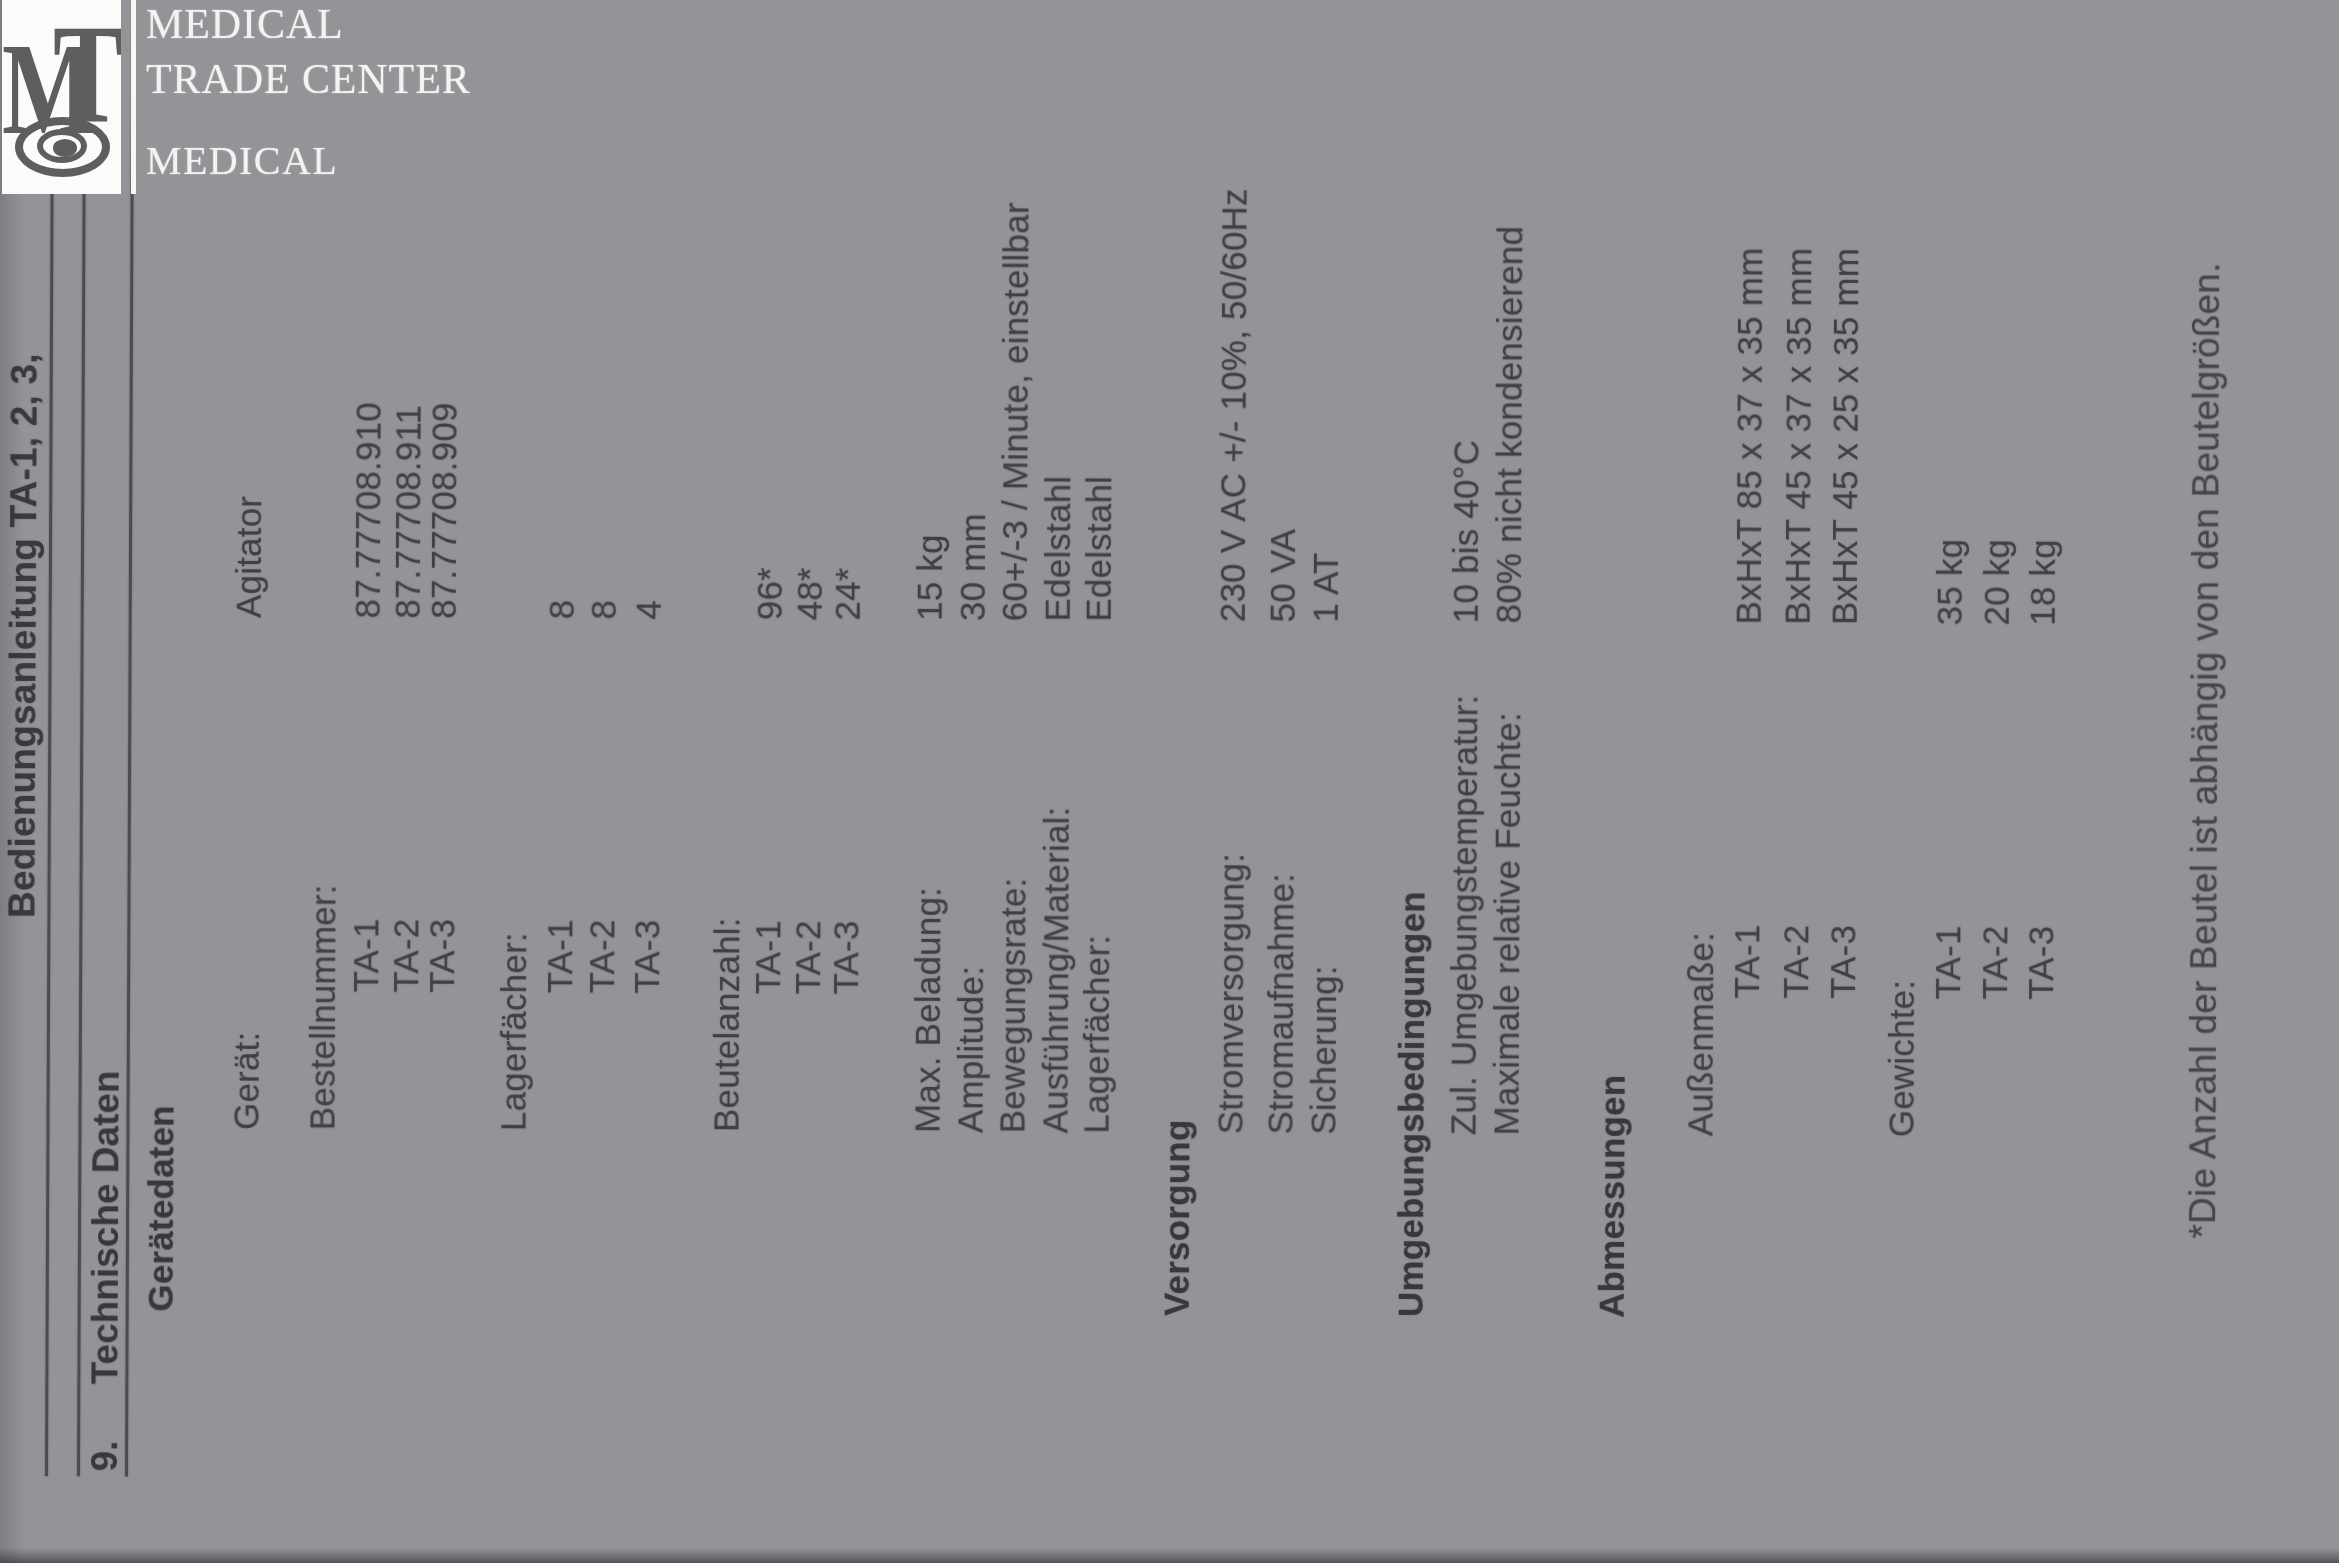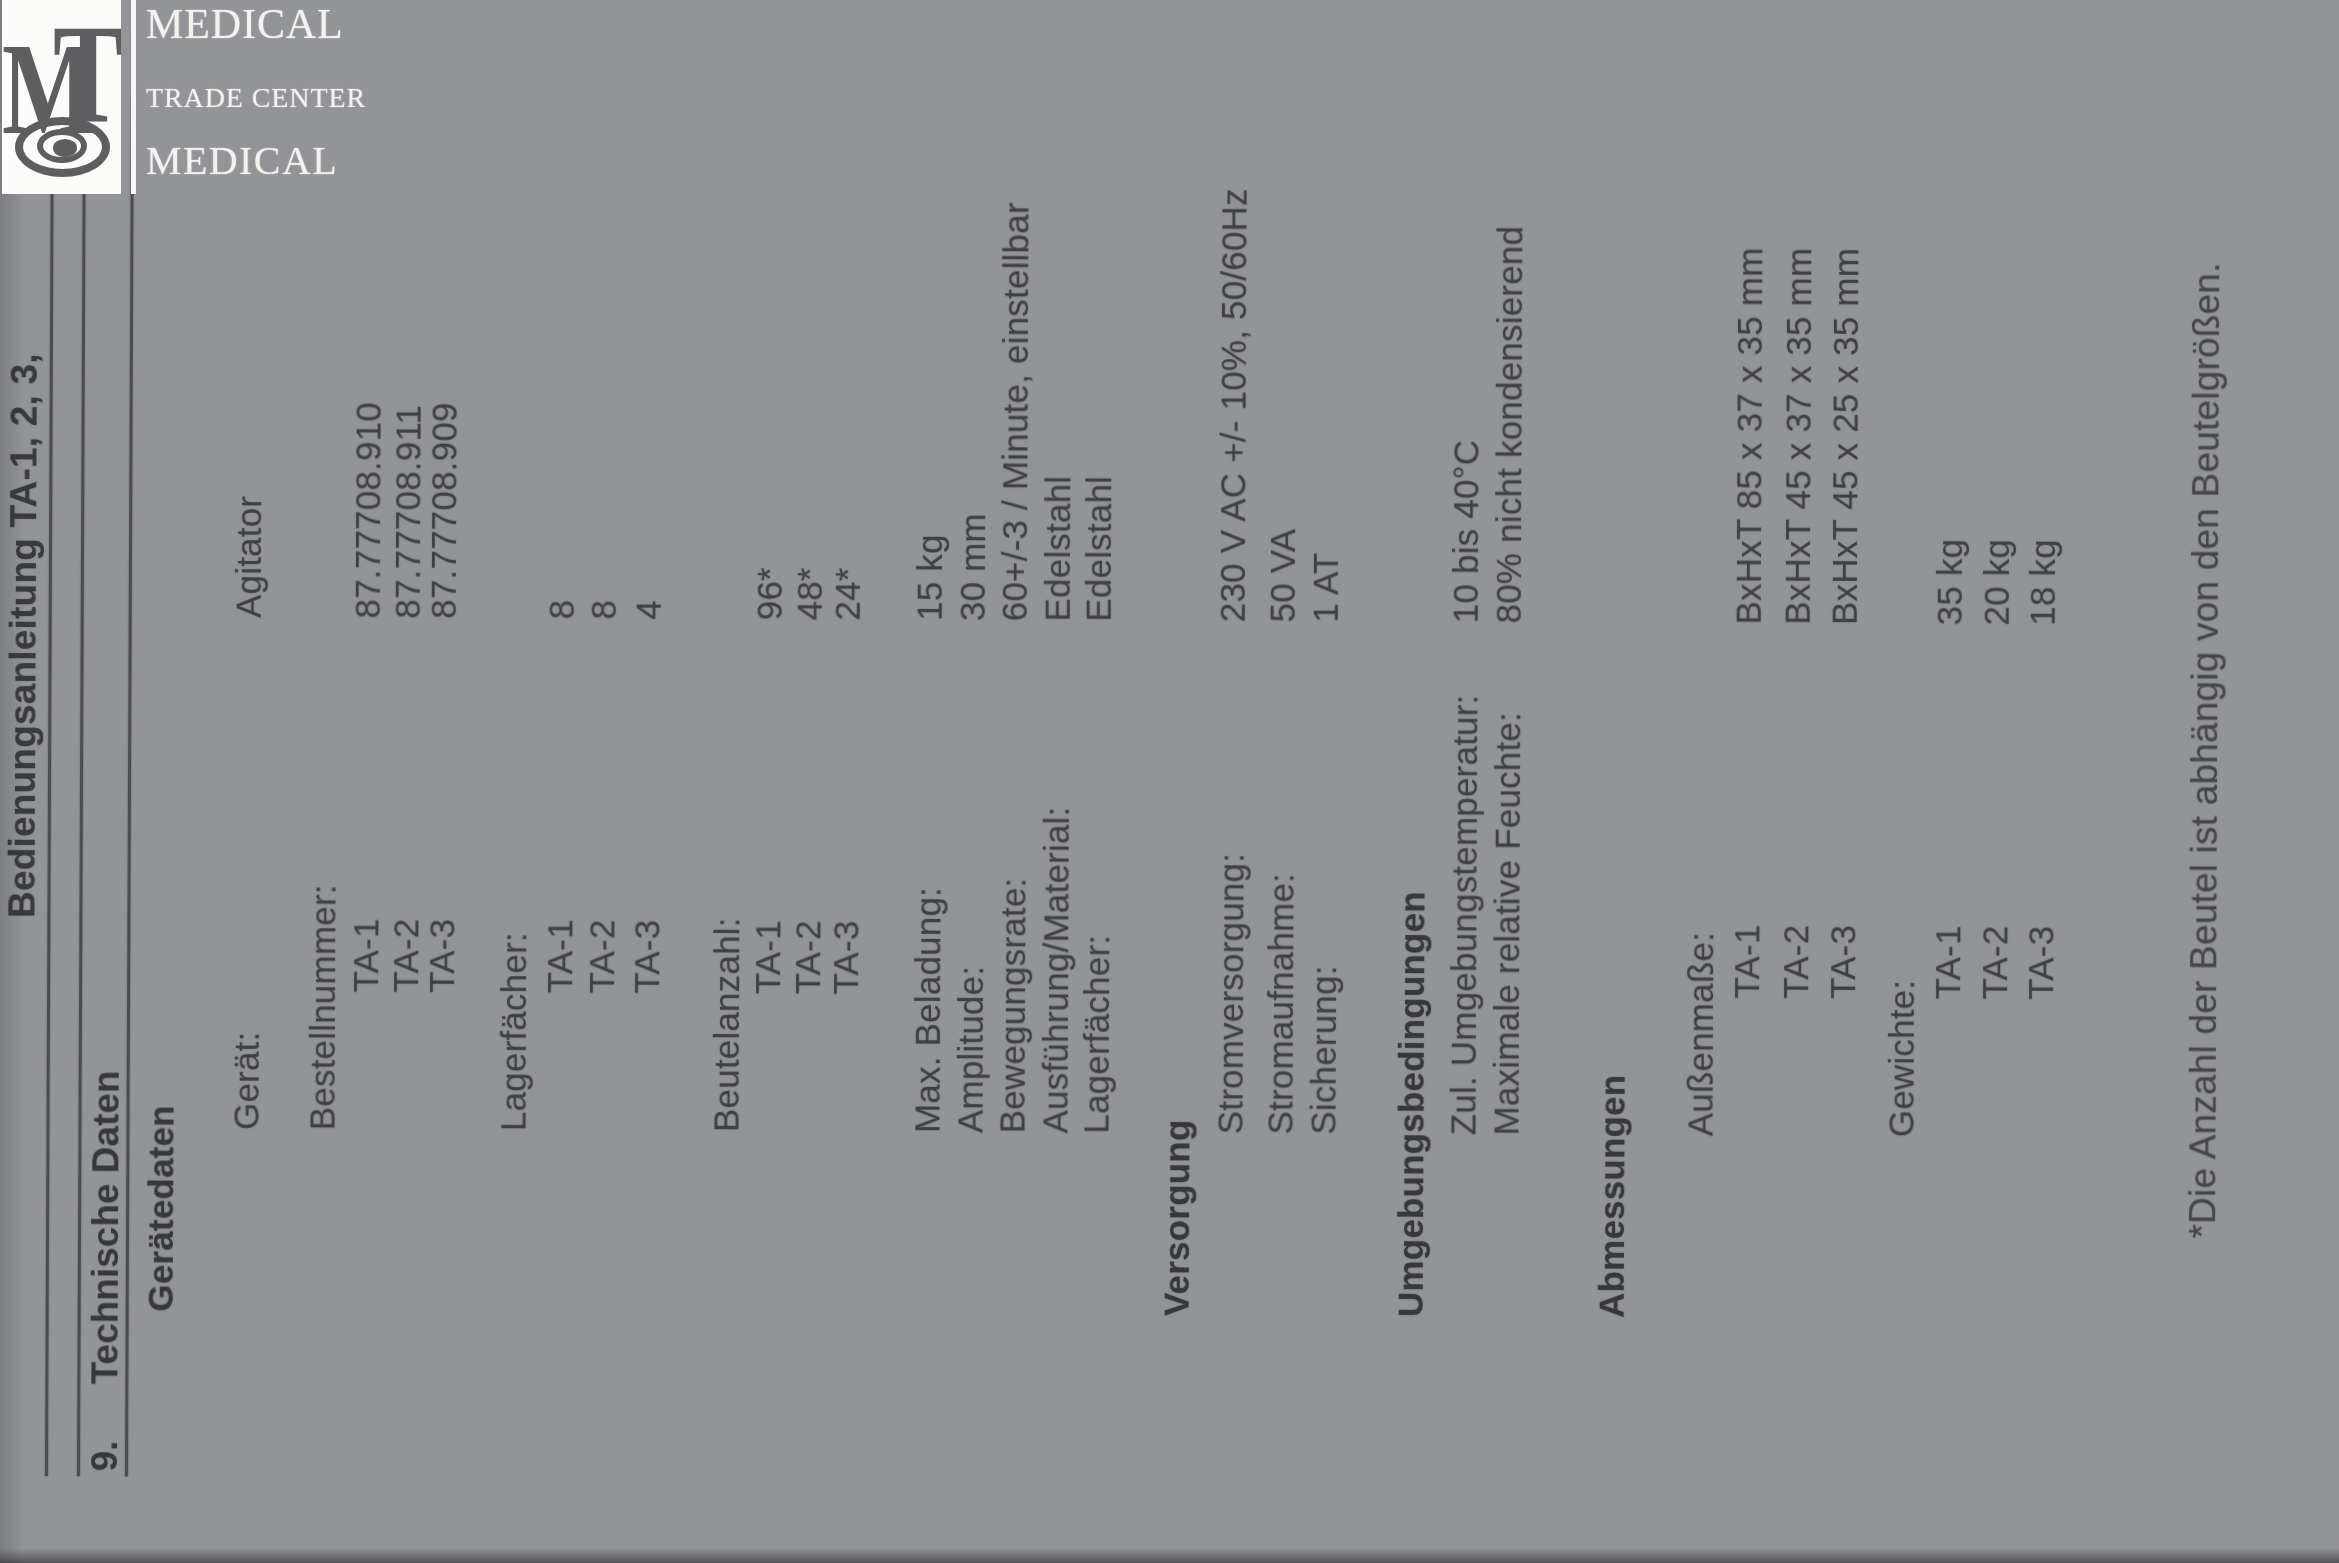--- a/index.html
+++ b/index.html
@@ -45,21 +45,21 @@
   .mono-m{left:0px;top:12.8px;font-size:108px;transform:scale(.92,1.22);transform-origin:0 0;}
   .mono-t{left:51px;top:-7.3px;font-size:111px;transform:scale(.95,1.28);transform-origin:0 0;}
   .ering{position:absolute;border-radius:50%;border-style:solid;border-color:#5e5e61;}
   .e1{left:12.8px;top:117px;width:79px;height:44px;border-width:8.2px;}
   .e2{left:35px;top:129px;width:38px;height:22px;border-width:6.4px;}
   .e3{left:51px;top:139px;width:16.4px;height:10px;border-width:4.6px;background:#5e5e61;}
   .logo-sep{position:absolute;left:131px;top:0;width:4.6px;height:194px;background:#f7f7f5;}
   .wordmark{position:absolute;left:146px;top:0;color:#f3f3f1;font-family:"Liberation Serif", serif;}
   .wm{position:absolute;white-space:nowrap;text-shadow:0 0 1.8px rgba(250,250,248,.5);}
   .wm1{top:0px;font-size:42px;letter-spacing:0.9px;}
-  .wm2{top:82px;font-size:28px;letter-spacing:0.9px;}
+  .wm2{top:55px;font-size:42px;letter-spacing:0.9px;}
   .wm3{top:137px;font-size:40px;letter-spacing:1.4px;}
 </style>
 </head>
 <body>
 
 <div class="screen">
 
   <div class="doc">
     <div class="doc-inner">
       <div class="line title">Bedienungsanleitung TA-1, 2, 3,</div>

